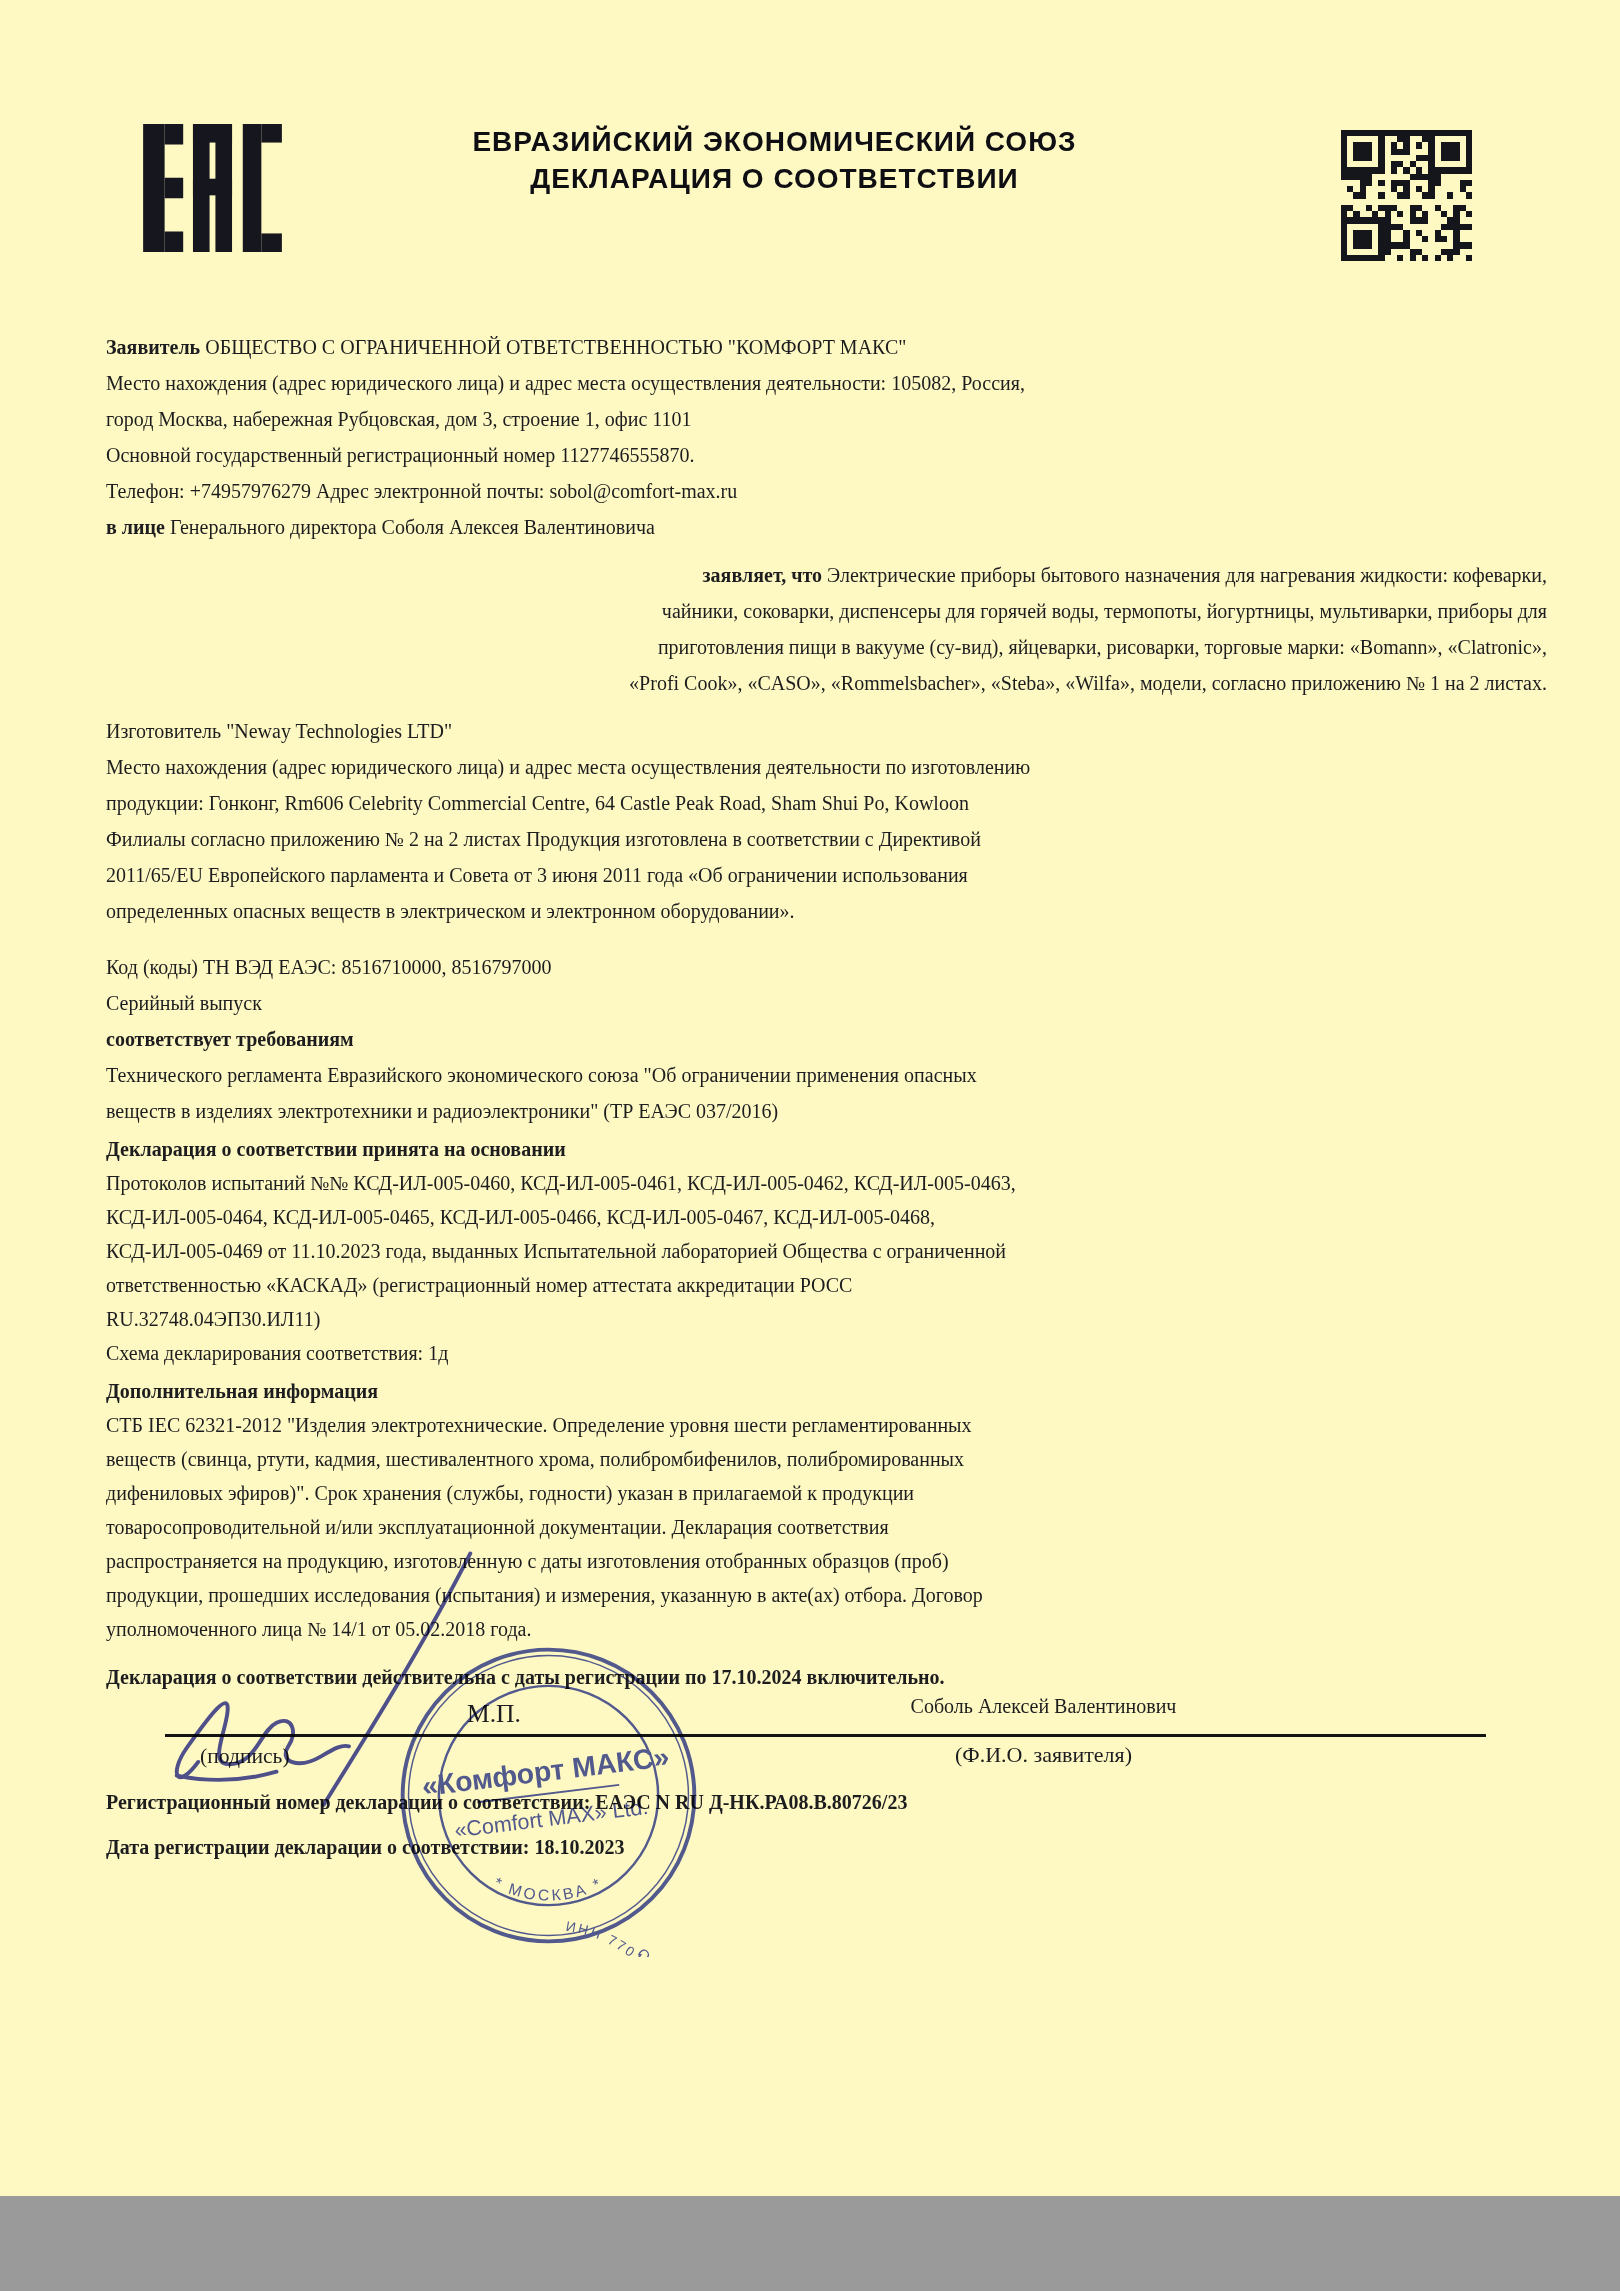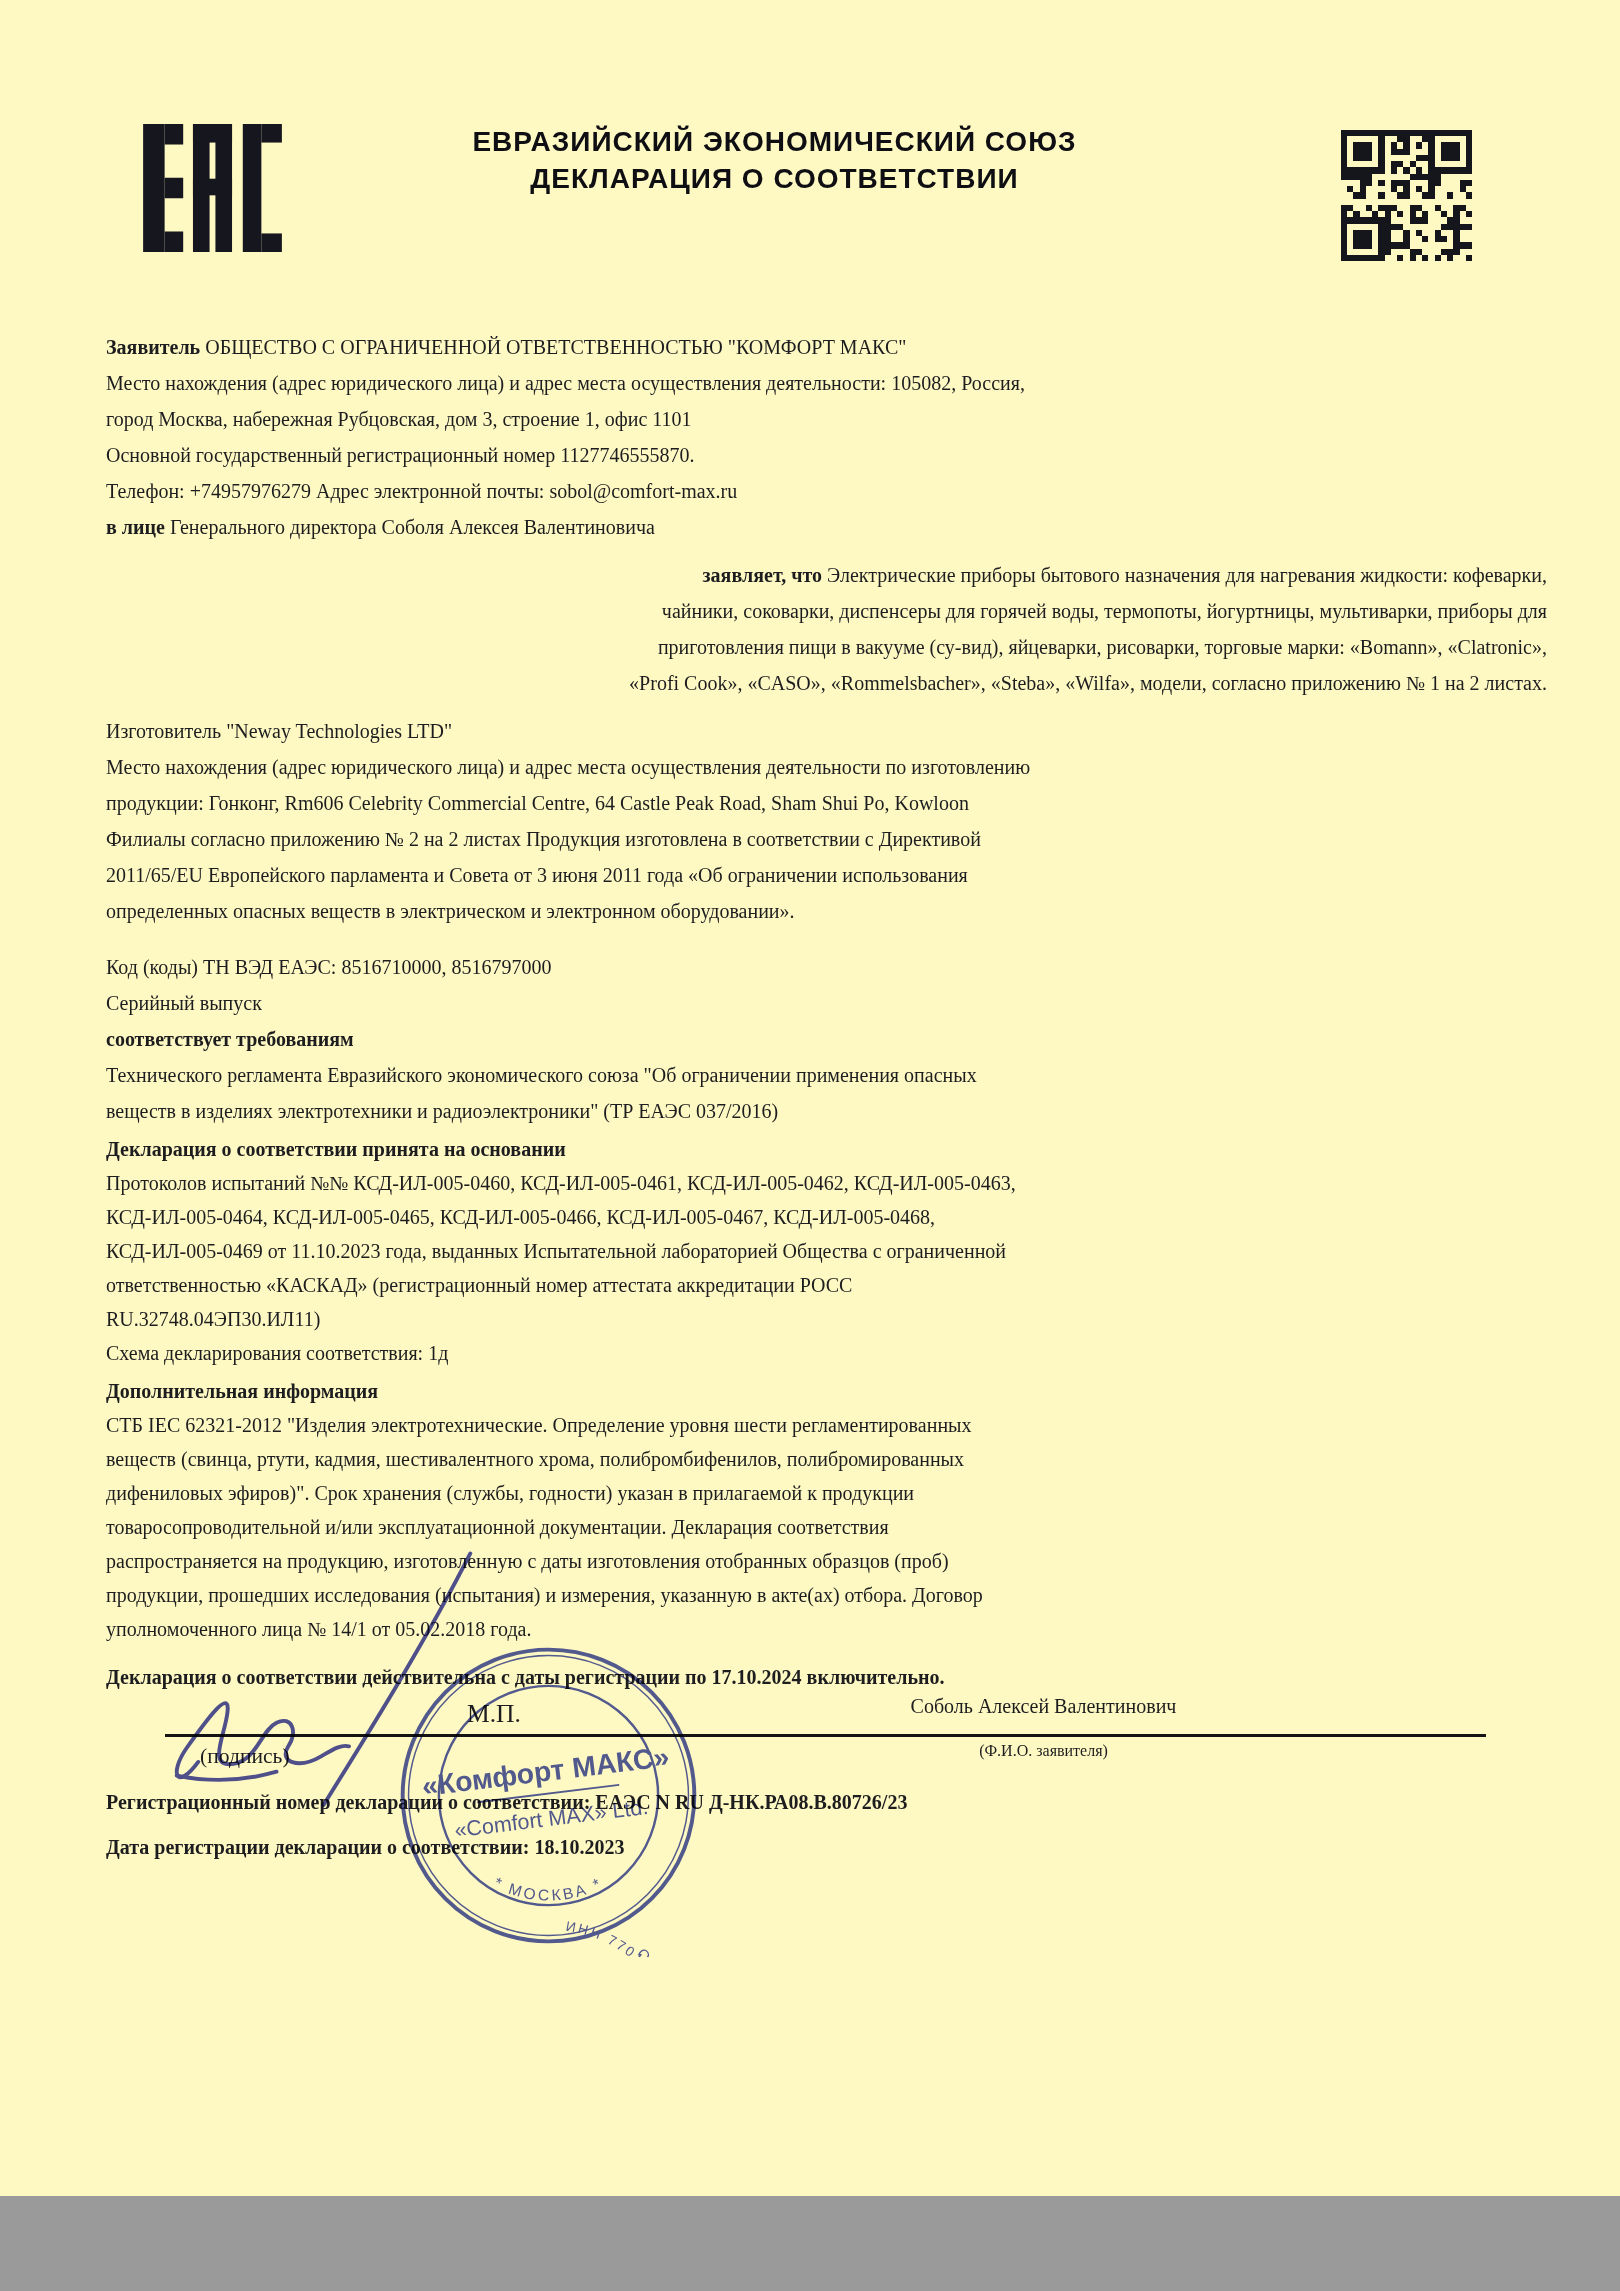--- a/index.html
+++ b/index.html
@@ -17,21 +17,21 @@
   .qr{ position:absolute; left:1341px; top:130px; }
   .tblock{
     position:absolute; left:95px; width:1441px; font-size:20px; line-height:36px;margin-left:11px;
   }
   .tblock .line{ white-space:nowrap; }
   .tblock b{ font-weight:bold; }
   .mp{ position:absolute; left:467px; top:1699px; font-size:25.5px; }
   .fio{ position:absolute; left:627px; top:1695px; width:833px; text-align:center; font-size:20px; }
   .sigline{ position:absolute; left:165px; top:1734px; width:1321px; height:2.9px; background:#141414; }
   .cap-sign{ position:absolute; left:200px; top:1744px; font-size:21.6px; }
-  .cap-fio{ position:absolute; left:627px; top:1742px; width:833px; text-align:center; font-size:16px; }
+  .cap-fio{ position:absolute; left:627px; top:1742px; width:833px; text-align:center; font-size:22px; }
   .signature-svg{ position:absolute; left:147px; top:1529px; mix-blend-mode:multiply; opacity:.92; }
   .stamp-svg{ position:absolute; left:387px; top:1634px; mix-blend-mode:multiply; opacity:.88; }
   .stamp-svg text{ font-family:"Liberation Sans", sans-serif; fill:#3a44ad; }
 </style>
 </head>
 <body>
 
 <div class="page">
 
   <svg class="eac-logo" width="139" height="128" viewBox="0 0 142 131" aria-label="ЕАС">

